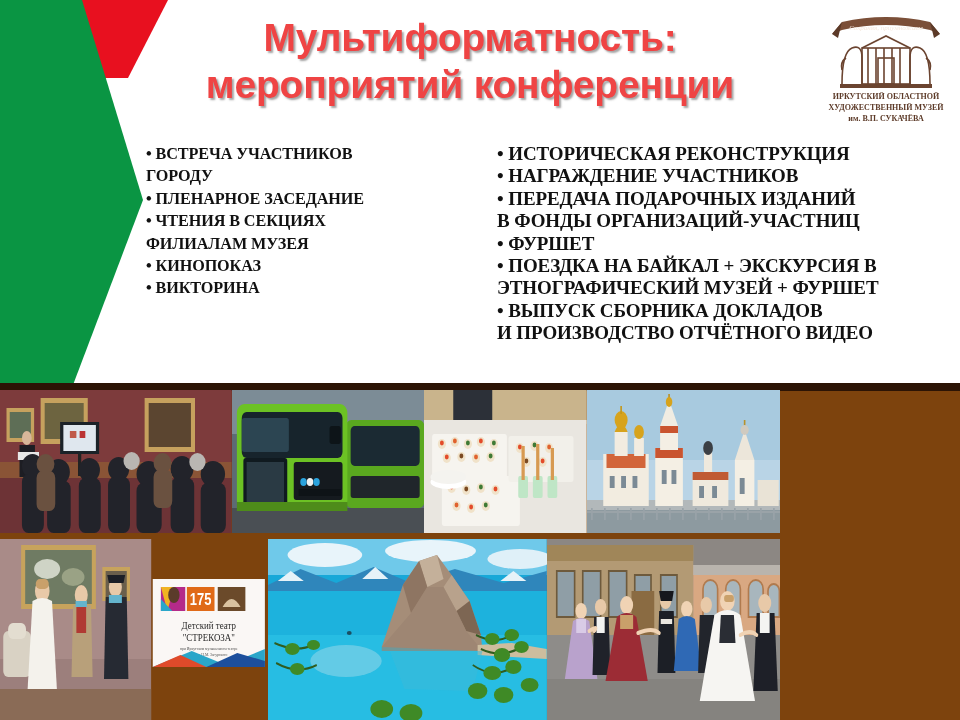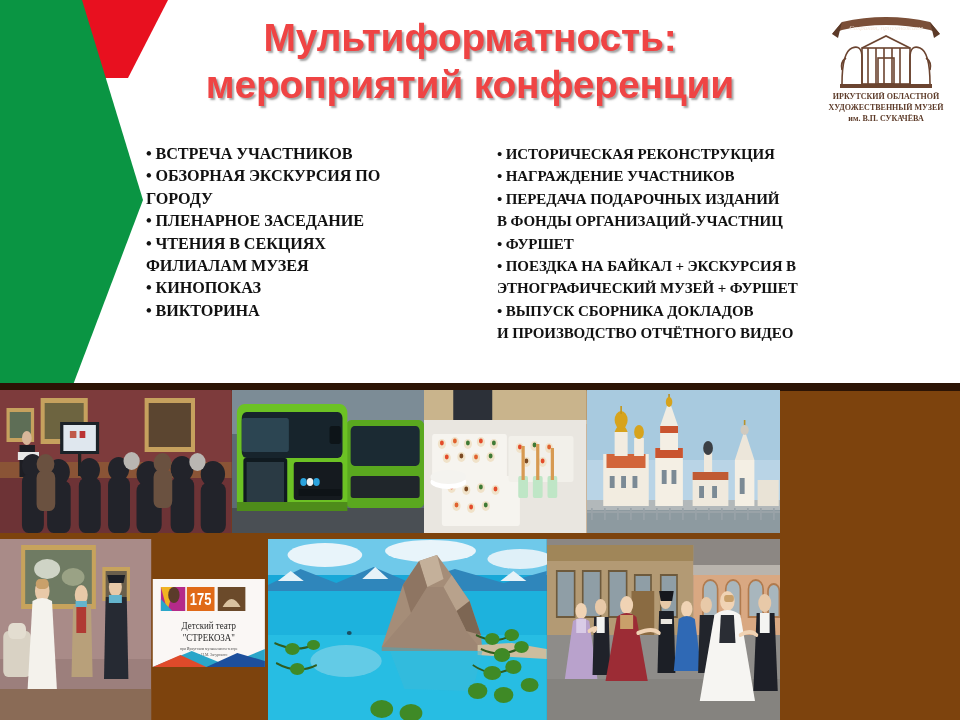--- a/index.html
+++ b/index.html
@@ -39,21 +39,21 @@
   .col{position:absolute;color:#111;font-weight:bold;font-family:Liberation Serif, serif;}
   .col-left{left:146px;top:143px;width:330px;}
   .col-right{left:497px;top:143px;width:452px;}
   .bullet-line{
     font-size:16.5px;
     line-height:22.4px;
     letter-spacing:-0.1px;
     white-space:nowrap;
   }
   .col-left .bullet-line{font-size:16.2px;}
-  .col-right .bullet-line{font-size:15px;}
+  .col-right .bullet-line{font-size:19px;}
   .bullet-line.cont{padding-left:0;}
 
   
   .photos{
     position:absolute;left:0;top:383px;width:960px;height:337px;
     background:#7d430d;
   }
   .row{position:absolute;left:0;width:780px;display:flex;}
   .row1{top:7px;height:143px;}
   .row2{top:156px;height:181px;}
@@ -103,21 +103,20 @@
       </g>
 
       <text x="64" y="91" font-family="'Liberation Serif',serif" font-size="8" fill="#5c3a28" text-anchor="middle" font-weight="bold">ИРКУТСКИЙ ОБЛАСТНОЙ</text>
       <text x="64" y="102" font-family="'Liberation Serif',serif" font-size="8" fill="#5c3a28" text-anchor="middle" font-weight="bold">ХУДОЖЕСТВЕННЫЙ МУЗЕЙ</text>
       <text x="64" y="113" font-family="'Liberation Serif',serif" font-size="8" fill="#5c3a28" text-anchor="middle" font-weight="bold">им. В.П. СУКАЧЁВА</text>
     </svg>
   </div>
 
   <div class="col col-left">
     <div class="bullet-line">• ВСТРЕЧА УЧАСТНИКОВ</div>
-    <div class="bullet-line">• ОБЗОРНАЯ ЭКСКУРСИЯ ПО</div>
     <div class="bullet-line cont">ГОРОДУ</div>
     <div class="bullet-line">• ПЛЕНАРНОЕ ЗАСЕДАНИЕ</div>
     <div class="bullet-line">• ЧТЕНИЯ В СЕКЦИЯХ</div>
     <div class="bullet-line cont">ФИЛИАЛАМ МУЗЕЯ</div>
     <div class="bullet-line">• КИНОПОКАЗ</div>
     <div class="bullet-line">• ВИКТОРИНА</div>
   </div>
 
   <div class="col col-right">
     <div class="bullet-line">• ИСТОРИЧЕСКАЯ РЕКОНСТРУКЦИЯ</div>

